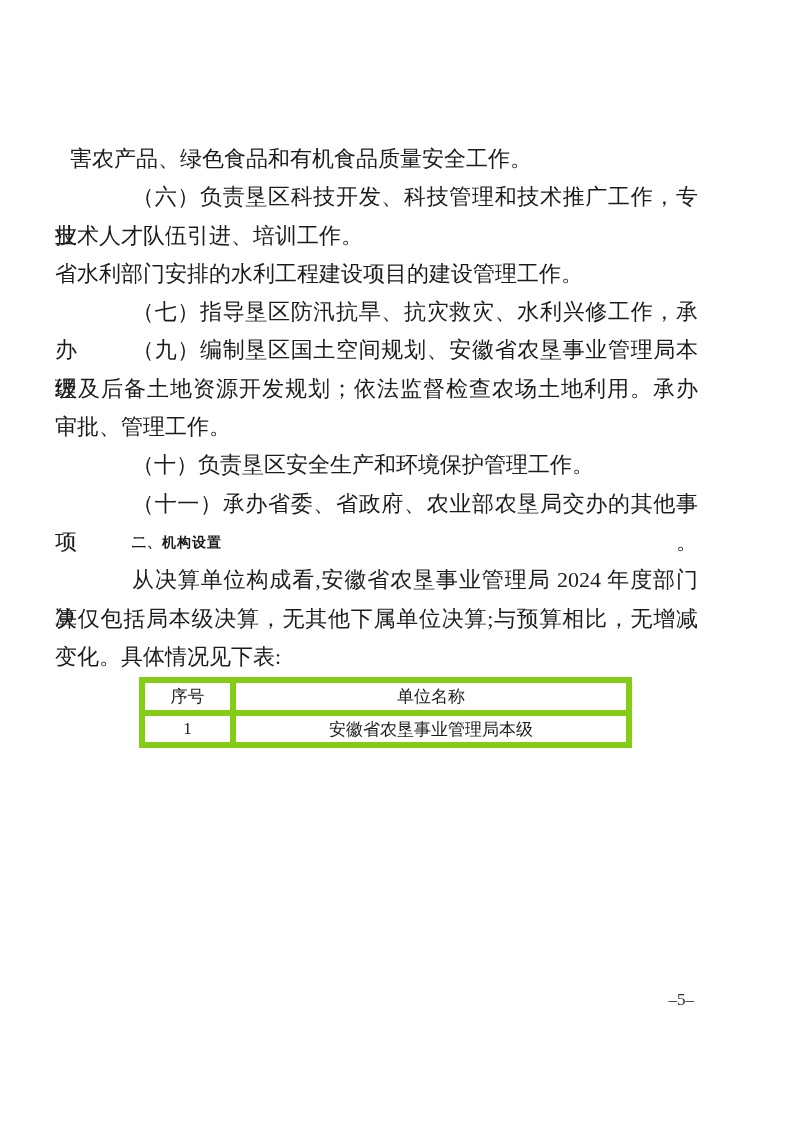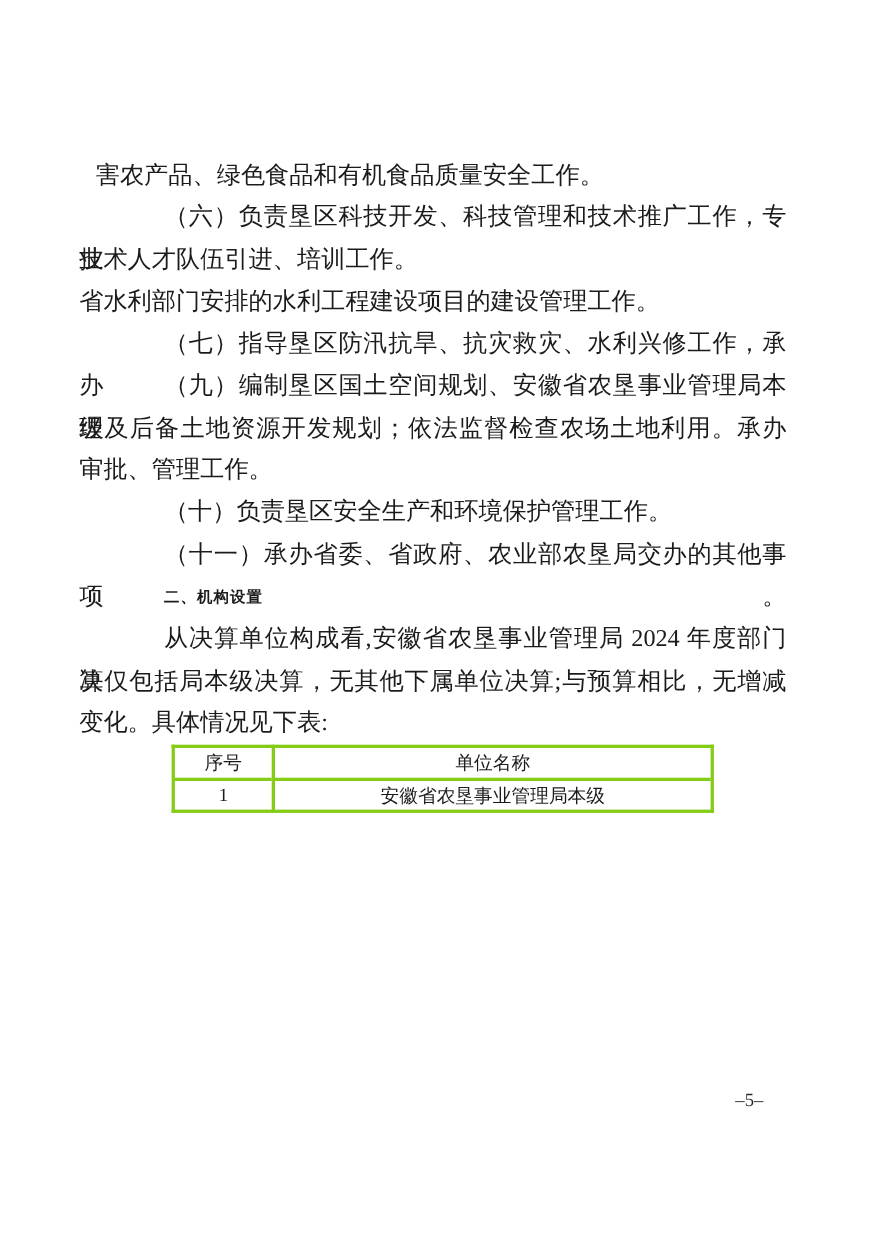--- a/index.html
+++ b/index.html
@@ -7,21 +7,21 @@
     width: 794px; height: 1123px;
     background: #ffffff;
     position: relative;
     font-family: "Liberation Serif", serif;
     color: #1b1b1b;
     overflow: hidden;
   }
   .page { position: absolute; inset: 0; background: #fff; }
   .content {
     position: absolute;
-    left: 72px; top: 140px;
+    left: 55px; top: 140px;
     width: 643px;
   }
   .line {
     font-size: 22px;
     line-height: 38.3px;
     height: 38.3px;
     text-align: left;
     white-space: normal;
   }
   .line.fill {
@@ -38,21 +38,21 @@
   }
   .table-wrap { margin-top: 1px; }
   table.units {
     border-collapse: collapse;
     margin-left: 84px;
     width: 493px;
     table-layout: fixed;
     border: 2px solid #000;
   }
   table.units th, table.units td {
-    border: 3px solid #84cc16;
+    border: 6px solid #84cc16;
     text-align: center;
     vertical-align: middle;
     font-weight: normal;
     font-size: 17px;
     padding: 0;
     font-family: "Liberation Serif", serif;
     color: #1b1b1b;
   }
   table.units th { height: 27px; border-bottom: 2px solid #000; }
   table.units td { height: 26px; }

